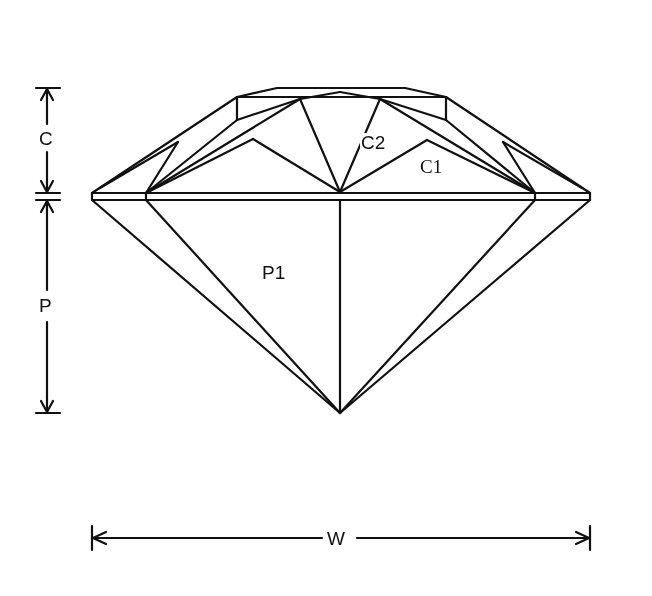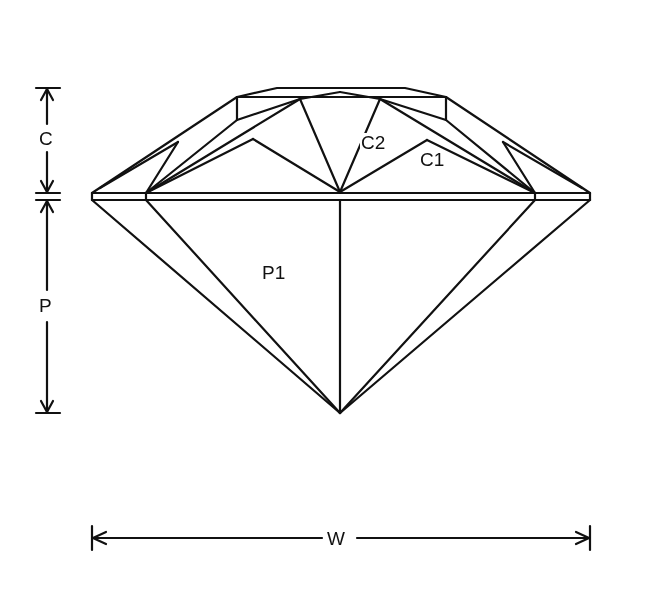--- a/index.html
+++ b/index.html
@@ -82,14 +82,14 @@
       <polyline points="106,532 93,538 106,544"></polyline>
       <polyline points="576,532 589,538 576,544"></polyline>
     </g>
   </g>
 </svg>
 
 <span class="lbl" style="left:38px;top:129px;">C</span>
 <span class="lbl" style="left:38px;top:296px;">P</span>
 <span class="lbl" style="left:326px;top:529px;">W</span>
 <span class="lbl" style="left:360px;top:133px;">C2</span>
-<span class="lbl" style="left:419px;top:150px;">C1</span>
+<span class="lbl" style="left:419px;top:157px;font-family:Liberation Serif, serif;">C1</span>
 <span class="lbl nobg" style="left:261px;top:263px;">P1</span>
 
 </body></html>

